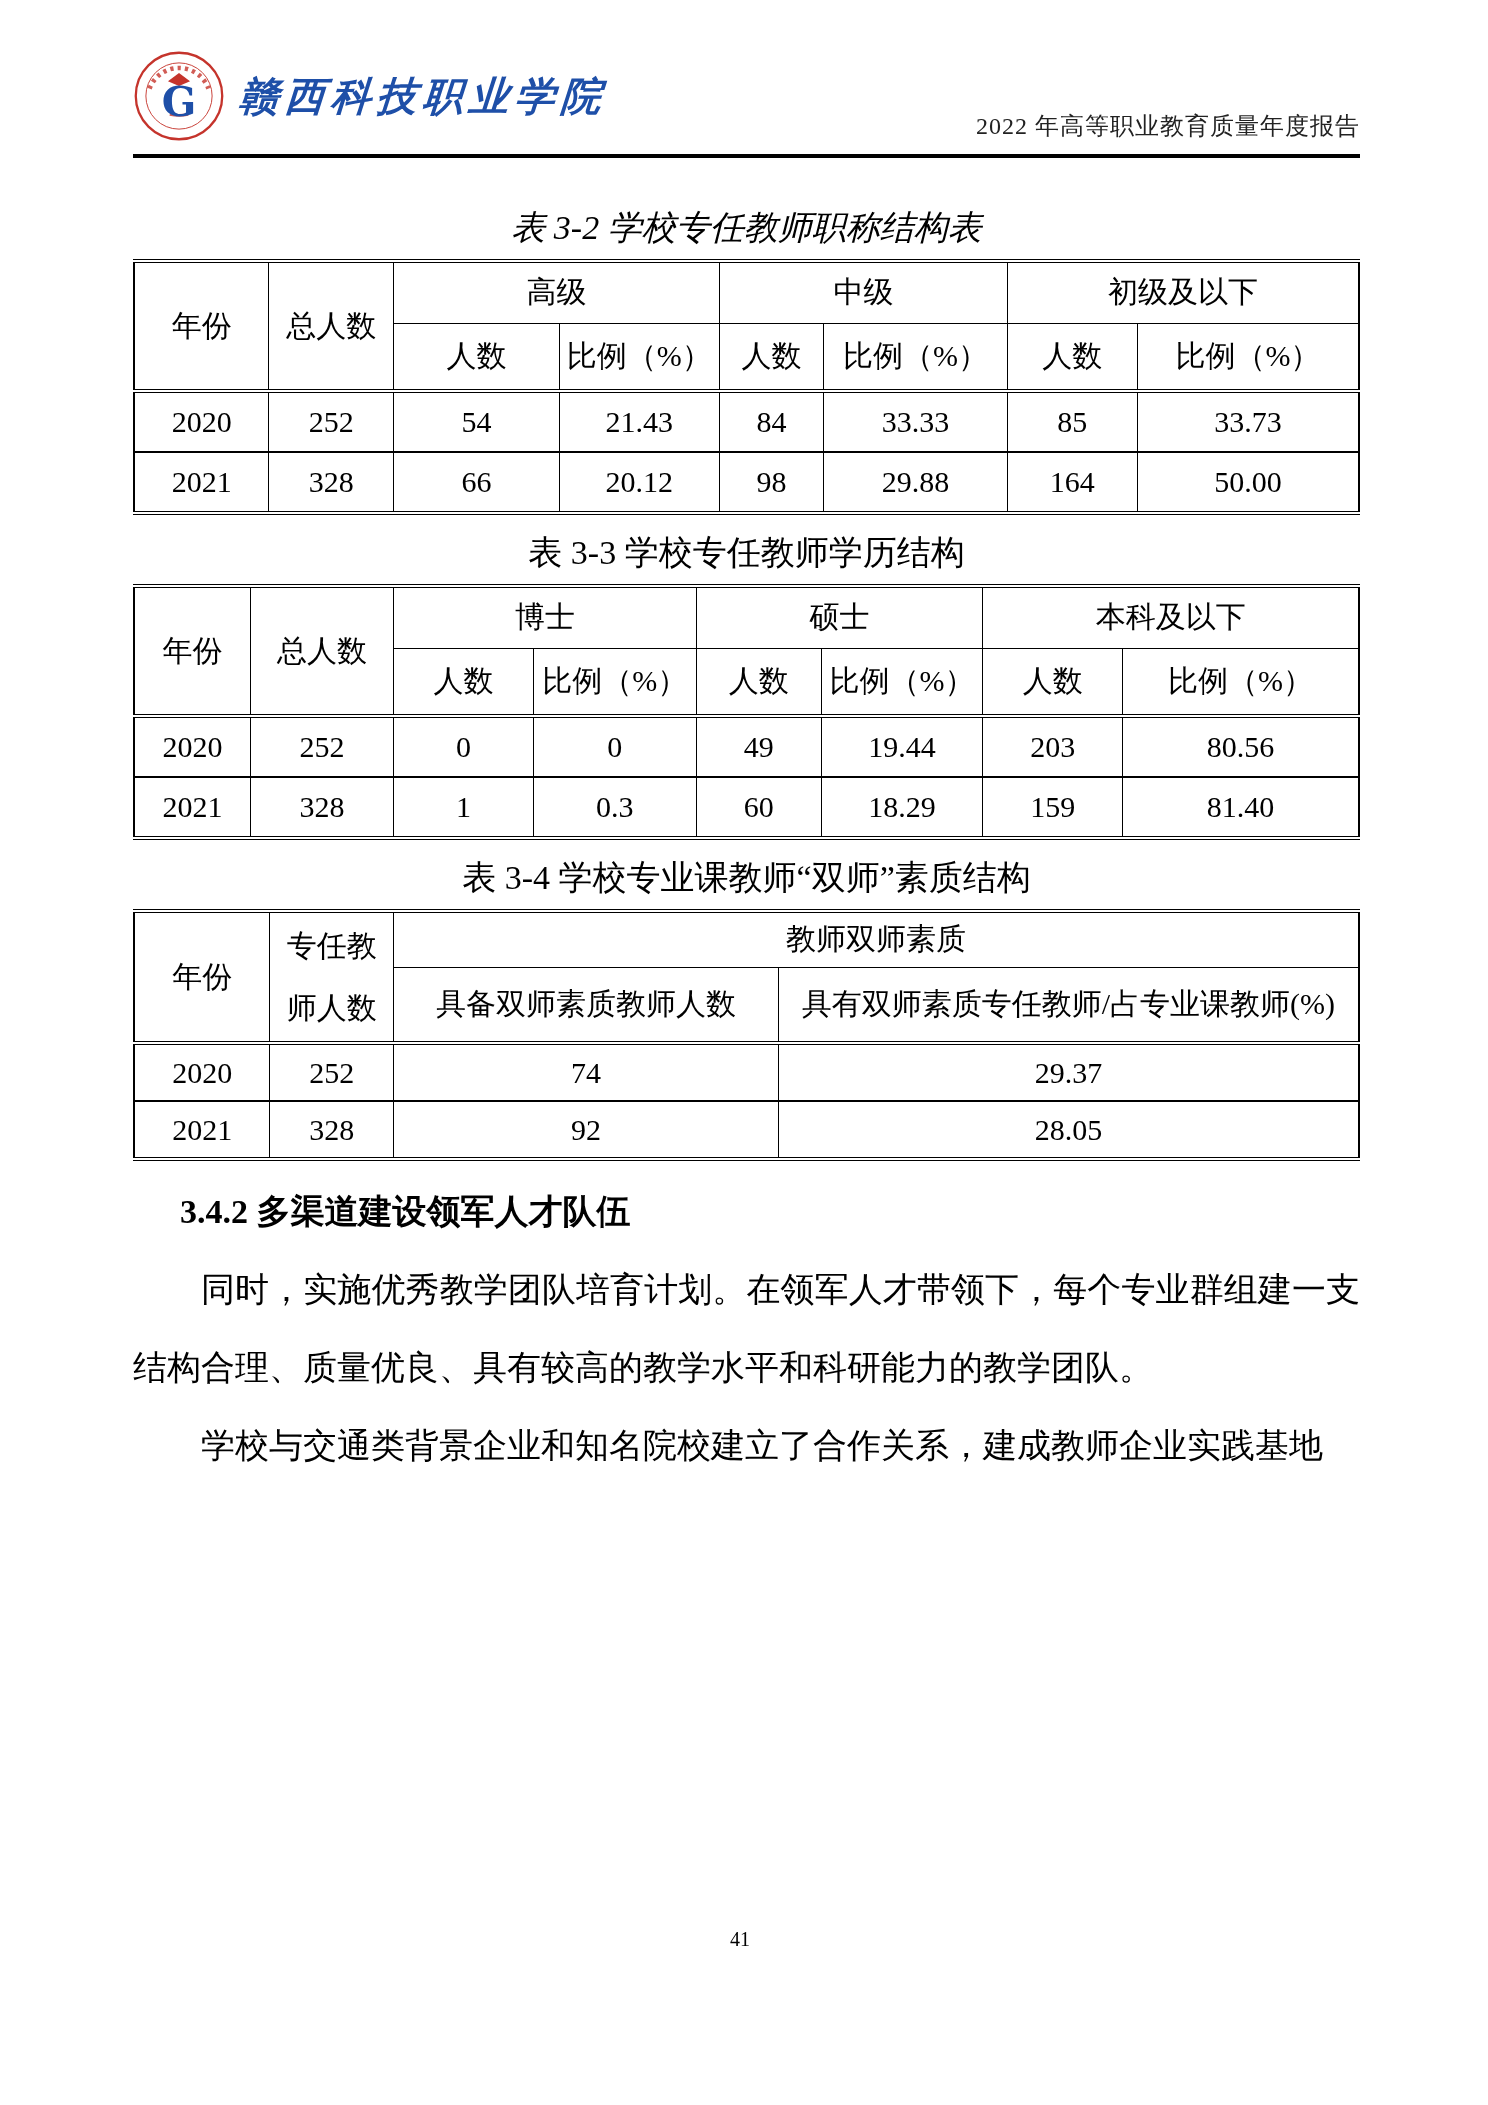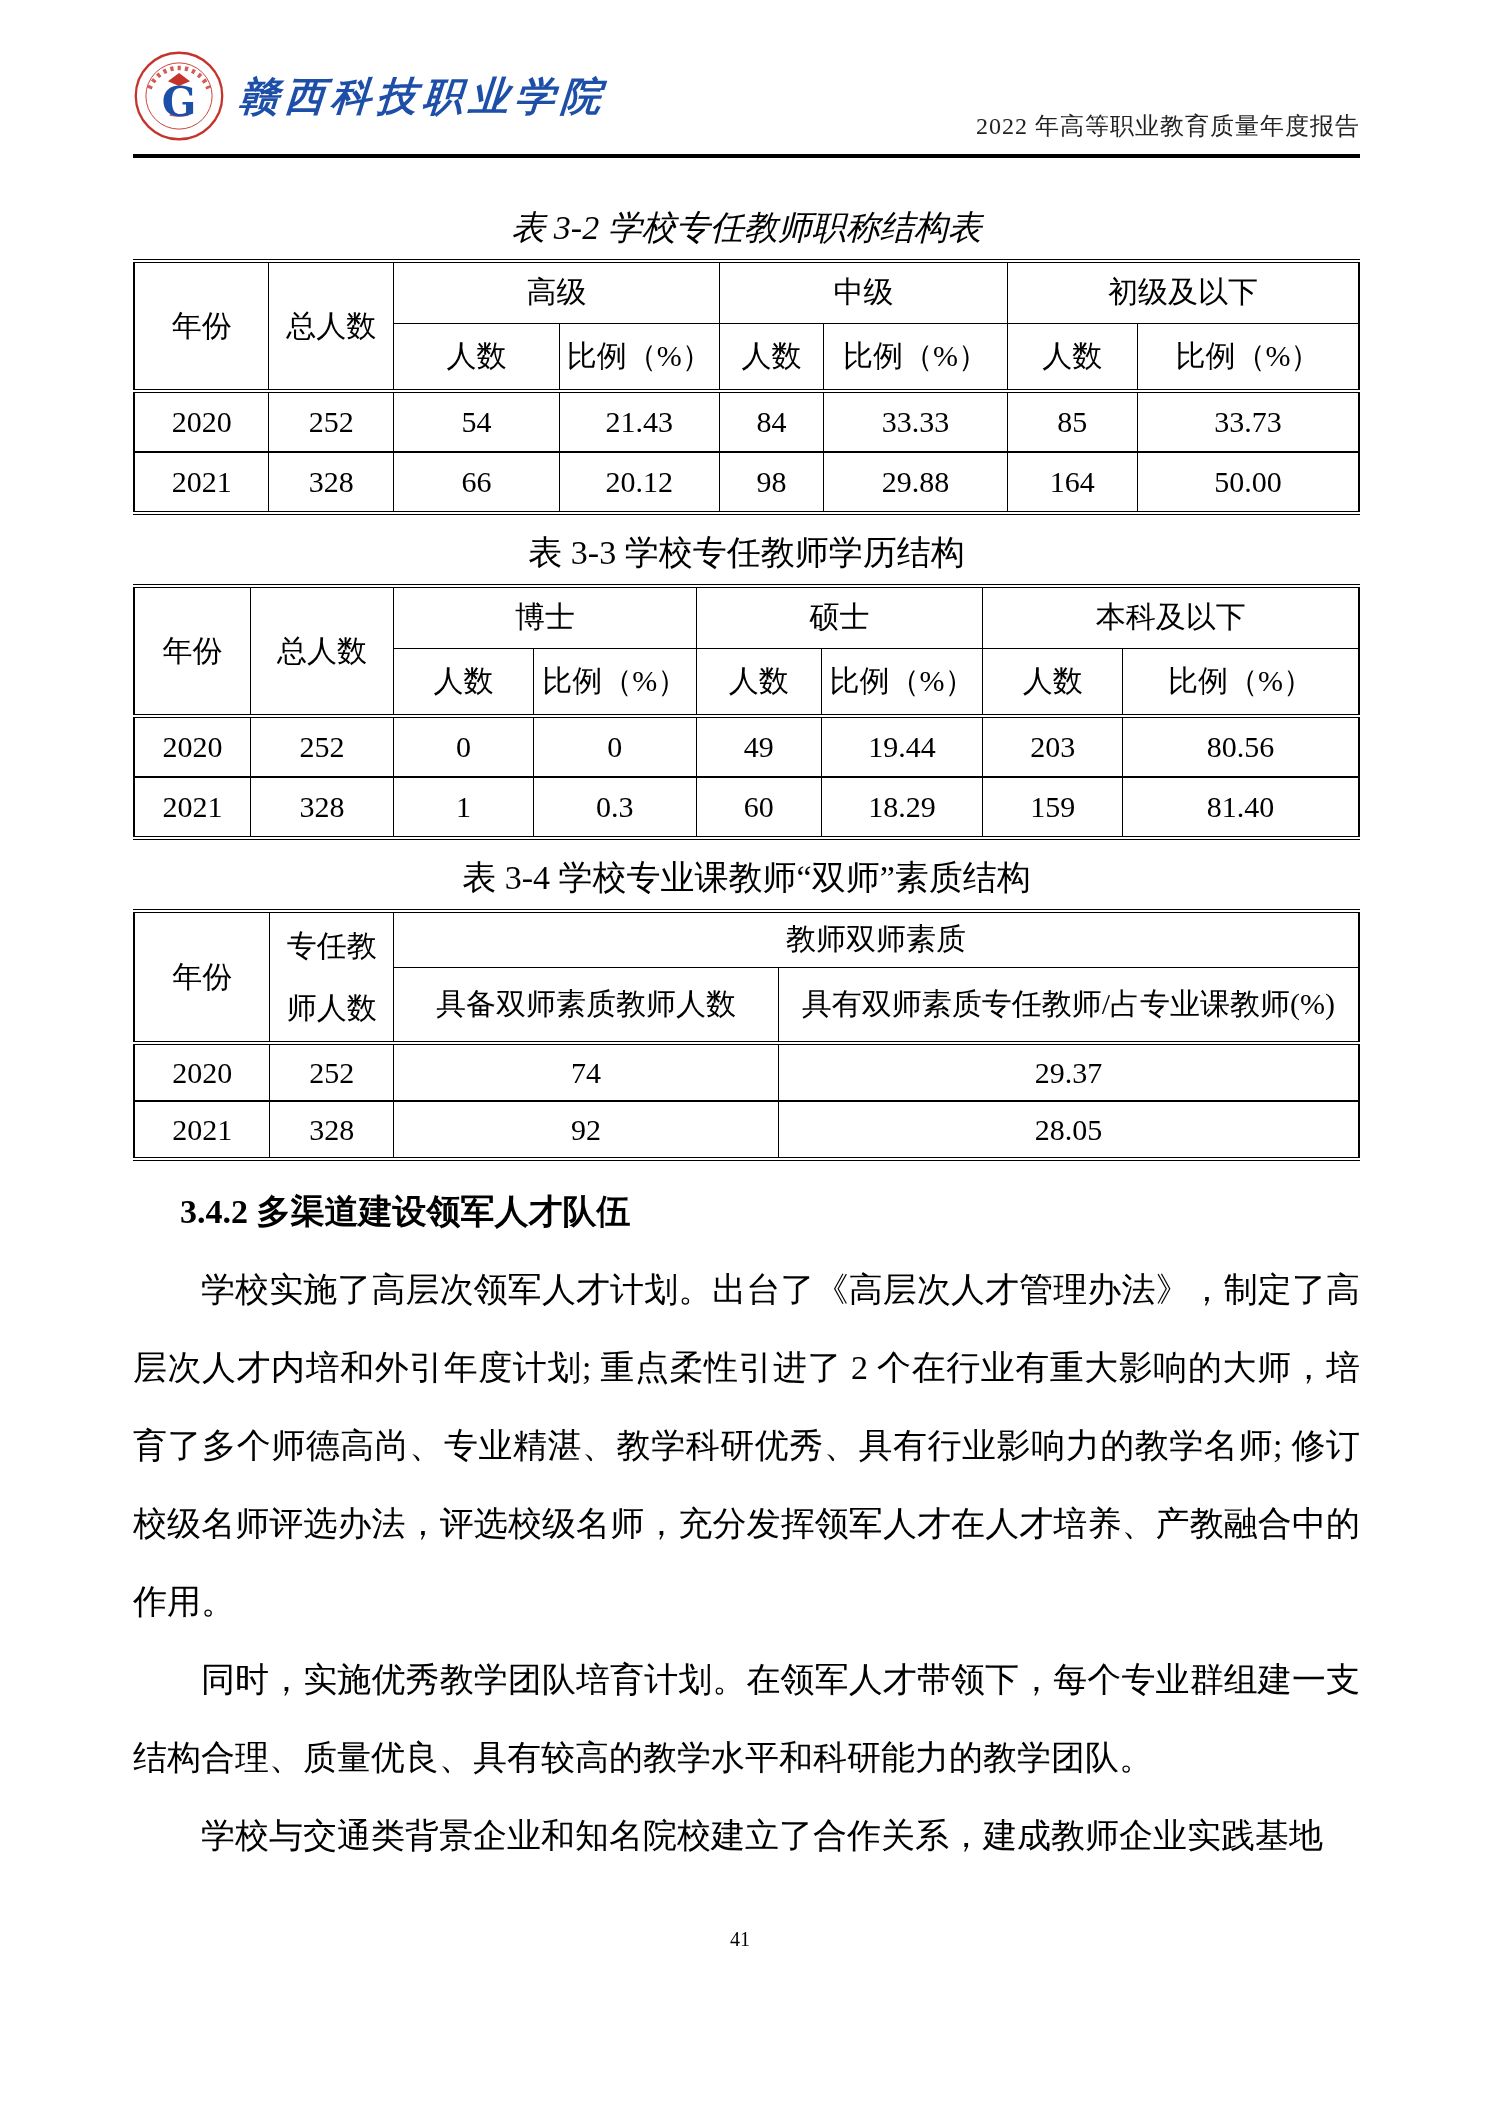--- a/index.html
+++ b/index.html
@@ -205,20 +205,19 @@
         <td>2021</td>
         <td>328</td>
         <td>92</td>
         <td>28.05</td>
       </tr>
     </tbody>
   </table>
 
   <div class="textblock">
     <div class="sec-heading">3.4.2 多渠道建设领军人才队伍</div>
-    <p class="para">学校实施了高层次领军人才计划。出台了《高层次人才管理办法》，制定了高层次人才内培和外引年度计划; 重点柔性引进了 2 个在行业有重大影响的大师，培育了多个师德高尚、专业精湛、教学科研优秀、具有行业影响力的教学名师; 修订校级名师评选办法，评选校级名师，充分发挥领军人才在人才培养、产教融合中的作用。</p>
     <p class="para">同时，实施优秀教学团队培育计划。在领军人才带领下，每个专业群组建一支结构合理、质量优良、具有较高的教学水平和科研能力的教学团队。</p>
     <p class="para">学校与交通类背景企业和知名院校建立了合作关系，建成教师企业实践基地</p>
   </div>
 
   <div class="pageno">41</div>
 
 </div>
 
 </body></html>

